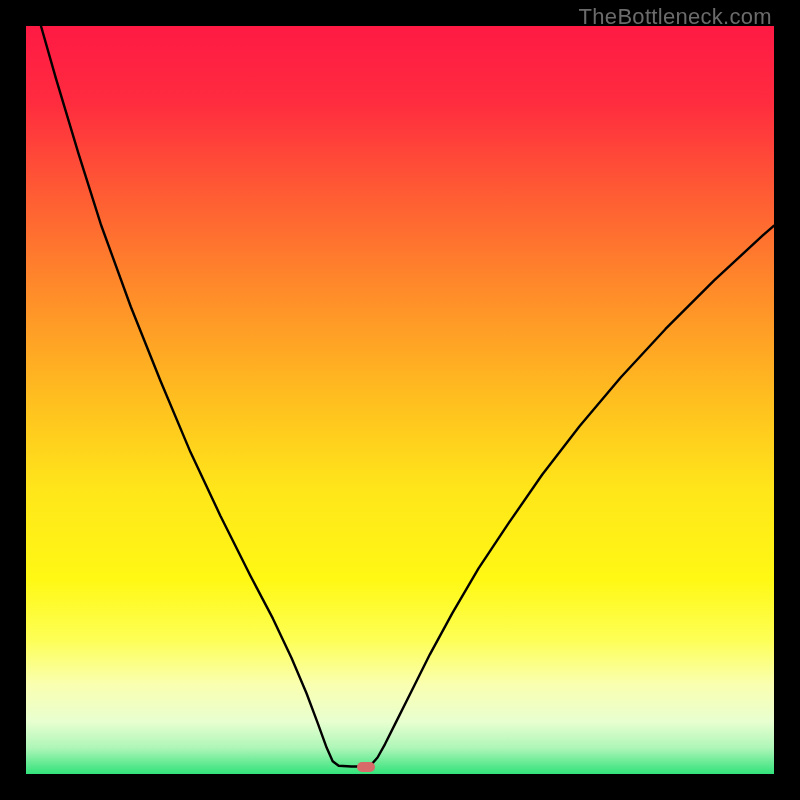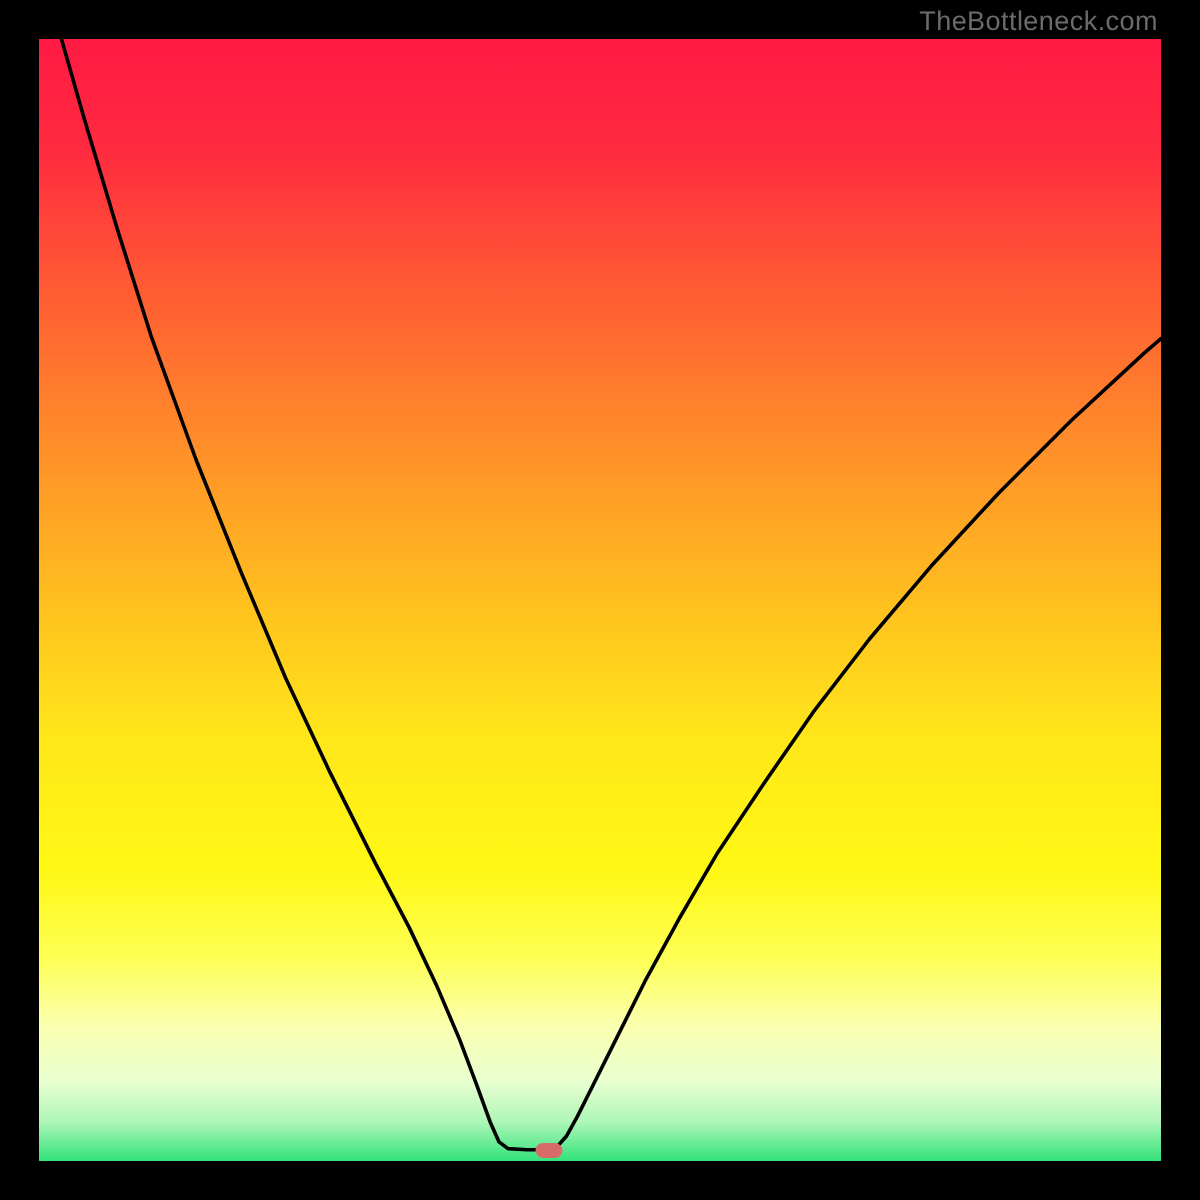--- a/index.html
+++ b/index.html
@@ -23,21 +23,21 @@
     position: absolute;
     left: 0;
     top: 0;
     width: 748px;
     height: 748px;
   }
   .watermark {
     position: absolute;
     top: 4px;
     right: 28px;
-    font-size: 18px;
+    font-size: 22px;
     font-weight: 500;
     color: #6b6b6b;
     letter-spacing: 0.3px;
     font-family: Arial, Helvetica, sans-serif;
   }
   .marker {
     position: absolute;
     width: 18px;
     height: 10px;
     border-radius: 5px;

